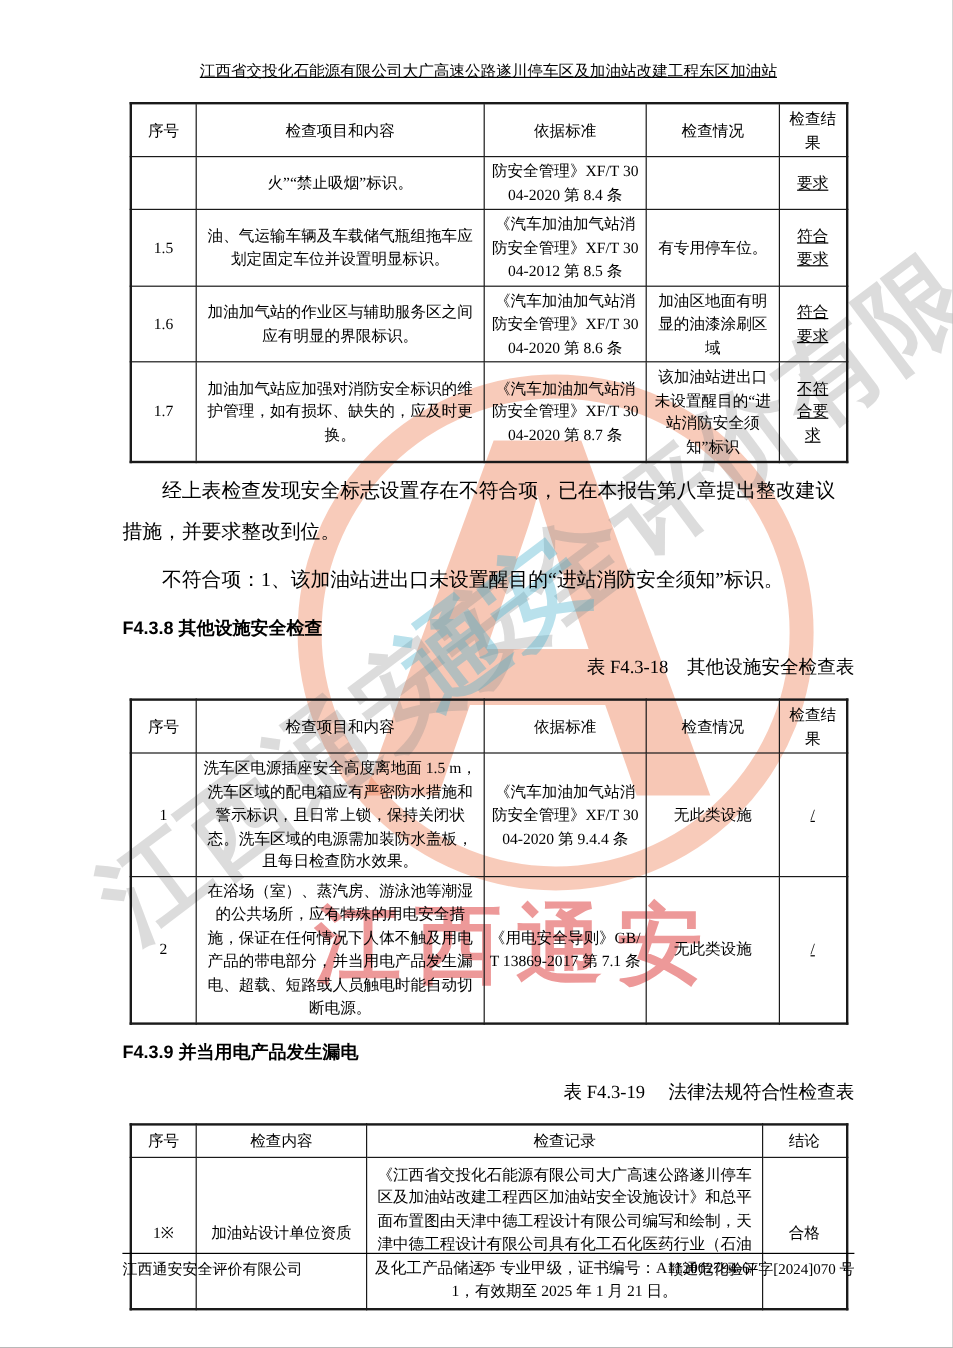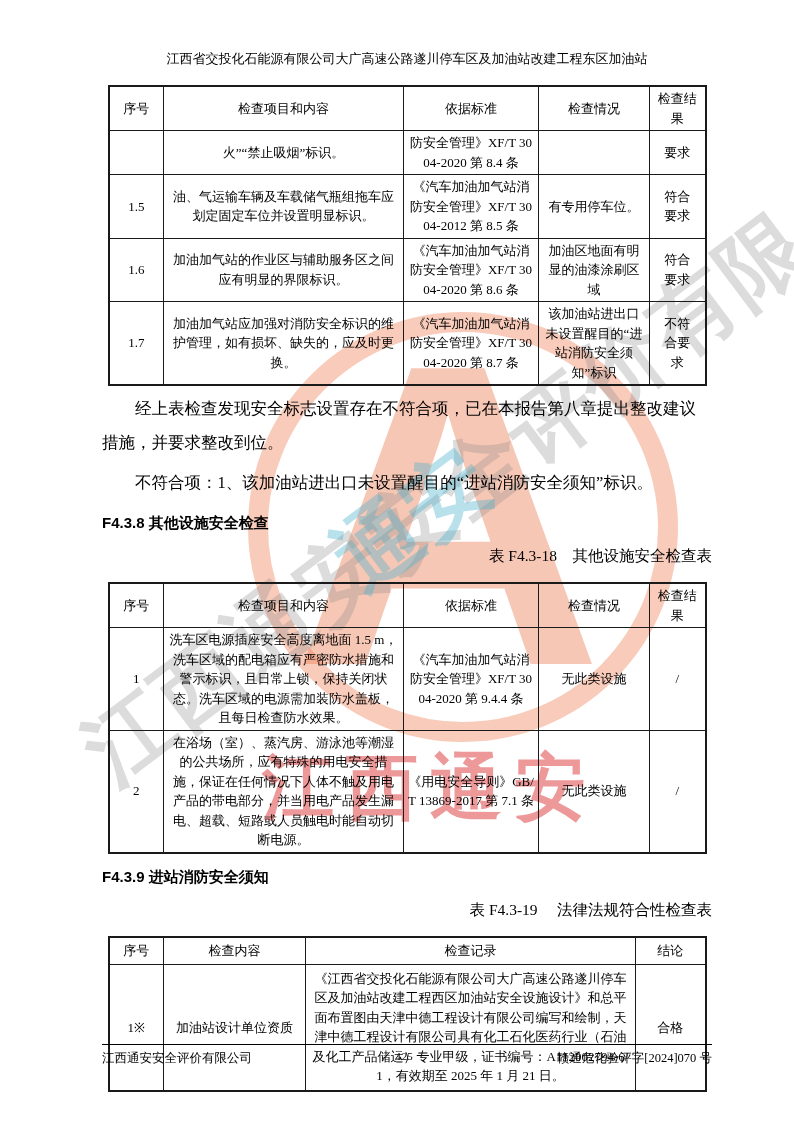--- a/index.html
+++ b/index.html
@@ -36,31 +36,31 @@
   }
   .wm-red {
     position:absolute; left:262px; top:740px;
     font-family:"Liberation Sans", sans-serif; font-weight:bold;
     font-size:72px; letter-spacing:12px; white-space:nowrap;
     color:rgba(224,80,80,0.58);
     text-align:right;
   }
   
   .doc { position:absolute; left:102px; top:48px; width:610px; z-index:2; }
-  .page-header { text-align:center; font-size:13px; line-height:22px; }
+  .page-header { text-align:center; font-size:13px; line-height:22px;text-decoration:underline; }
   table {
     border-collapse:collapse; width:597px; margin:15px auto 0;
     table-layout:fixed; border:2px solid #1a1a1a;
   }
   th, td {
     border:1px solid #1a1a1a; font-weight:normal; font-size:13px;
     text-align:center; vertical-align:middle; padding:2px 4px; line-height:1.5;
     word-break:break-all;
   }
-  .col-result th, .t td.result { padding:0 10px; }
+  .col-result th, .t td.result { padding:0 10px;text-decoration:underline; }
   .note { font-size:16.5px; line-height:34px; text-indent:2em; margin:6px 0 0; }
   .sec-heading {
     font-family:"Liberation Sans", sans-serif; font-weight:bold;
     font-size:15px; margin:14px 0 0;
   }
   .tbl-caption {
     text-align:right; font-size:15.5px; margin:13px 0 6px;
     white-space:pre-wrap;
   }
   .page-footer {
@@ -169,21 +169,21 @@
       <tr style="height:110px">
         <td>2</td>
         <td>在浴场（室）、蒸汽房、游泳池等潮湿的公共场所，应有特殊的用电安全措施，保证在任何情况下人体不触及用电产品的带电部分，并当用电产品发生漏电、超载、短路或人员触电时能自动切断电源。</td>
         <td>《用电安全导则》GB/T 13869-2017 第 7.1 条</td>
         <td>无此类设施</td>
         <td class="result">/</td>
       </tr>
     </tbody>
       </table>
 
-    <div class="sec-heading">F4.3.9 进站消防安全须知</div>
+    <div class="sec-heading">F4.3.9 并当用电产品发生漏电</div>
     <div class="tbl-caption">表 F4.3-19　 法律法规符合性检查表</div>
 
     <table class="t">
       <colgroup>
           <col style="width:55px">
           <col style="width:142px">
           <col style="width:330px">
           <col style="width:70px">
         </colgroup>
       <tbody>

